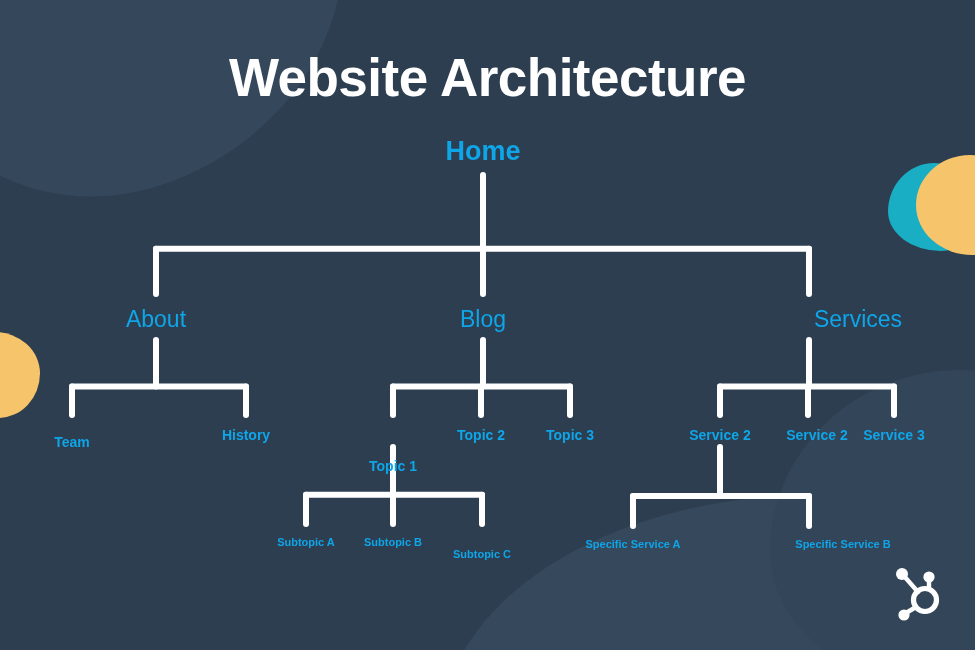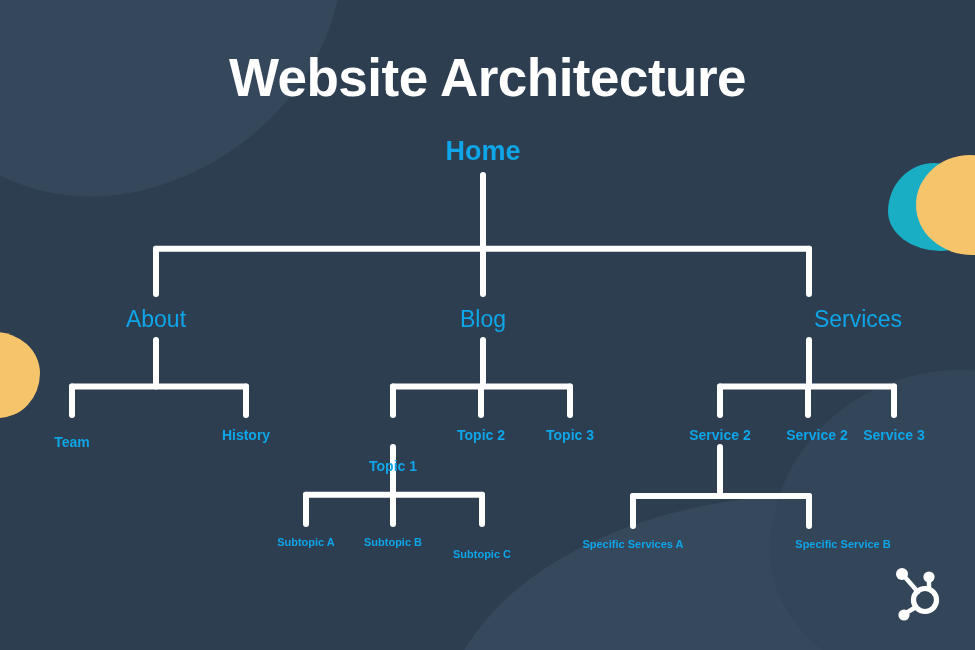--- a/index.html
+++ b/index.html
@@ -180,21 +180,21 @@
         <div class="node-label lvl-2" style="left: 246px; top: 427px;">History</div>
         <div class="node-label lvl-2" style="left: 393px; top: 427px; margin-top: 31px;">Topic 1</div>
         <div class="node-label lvl-2" style="left: 481px; top: 427px;">Topic 2</div>
         <div class="node-label lvl-2" style="left: 570px; top: 427px; text-align: center;">Topic 3</div>
         <div class="node-label lvl-2" style="left: 720px; top: 427px;">Service 2</div>
         <div class="node-label lvl-2" style="left: 808px; top: 427px; margin-left: 9px;">Service 2</div>
         <div class="node-label lvl-2" style="left: 894px; top: 427px; text-align: right;">Service 3</div>
         <div class="node-label lvl-3" style="left: 306px; top: 536px;">Subtopic A</div>
         <div class="node-label lvl-3" style="left: 393px; top: 536px; text-align: center;">Subtopic B</div>
         <div class="node-label lvl-3" style="left: 482px; top: 548px;">Subtopic C</div>
-        <div class="node-label lvl-3" style="left: 633px; top: 538px;">Specific Services A</div>
+        <div class="node-label lvl-3" style="left: 633px; top: 538px;">Specific Service A</div>
         <div class="node-label lvl-3" style="left: 809px; top: 538px; margin-left: 34px;">Specific Service B</div>
       </div>
   </div>
 
   <div class="brand-logo">
     <svg viewBox="0 0 52 58" width="52" height="58">
       <circle cx="32" cy="35" r="11.5" fill="none" stroke="#ffffff" stroke-width="5.2"></circle>
       <circle cx="9" cy="9" r="6" fill="#ffffff"></circle>
       <circle cx="36" cy="12" r="5.6" fill="#ffffff"></circle>
       <circle cx="11" cy="50" r="5.6" fill="#ffffff"></circle>

